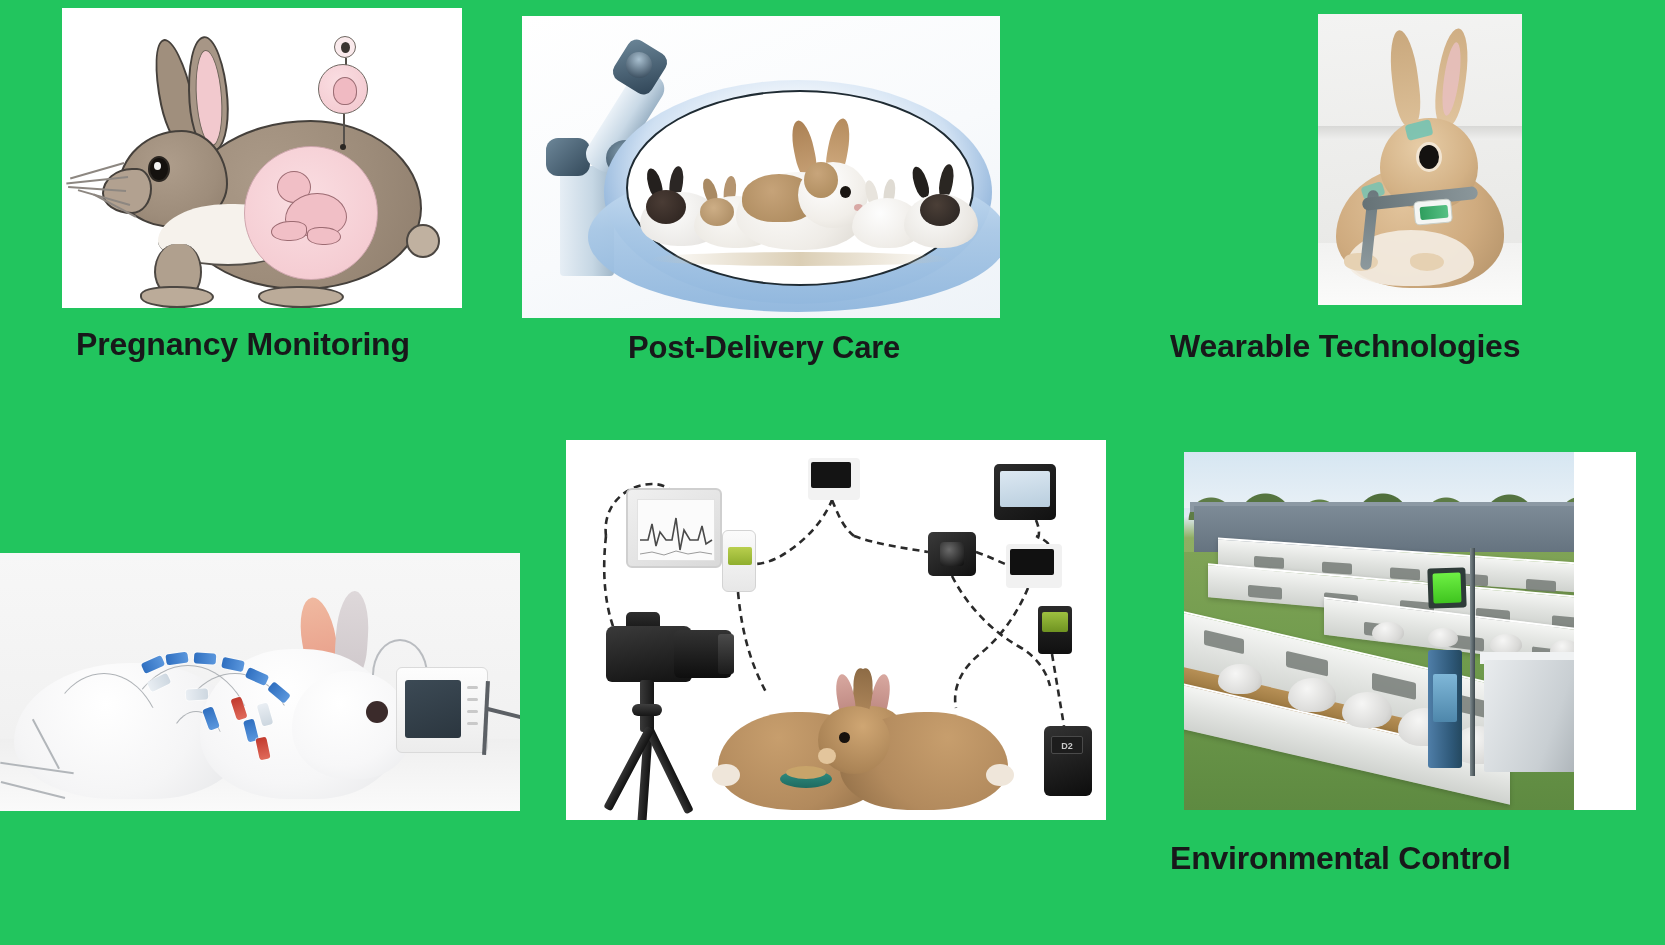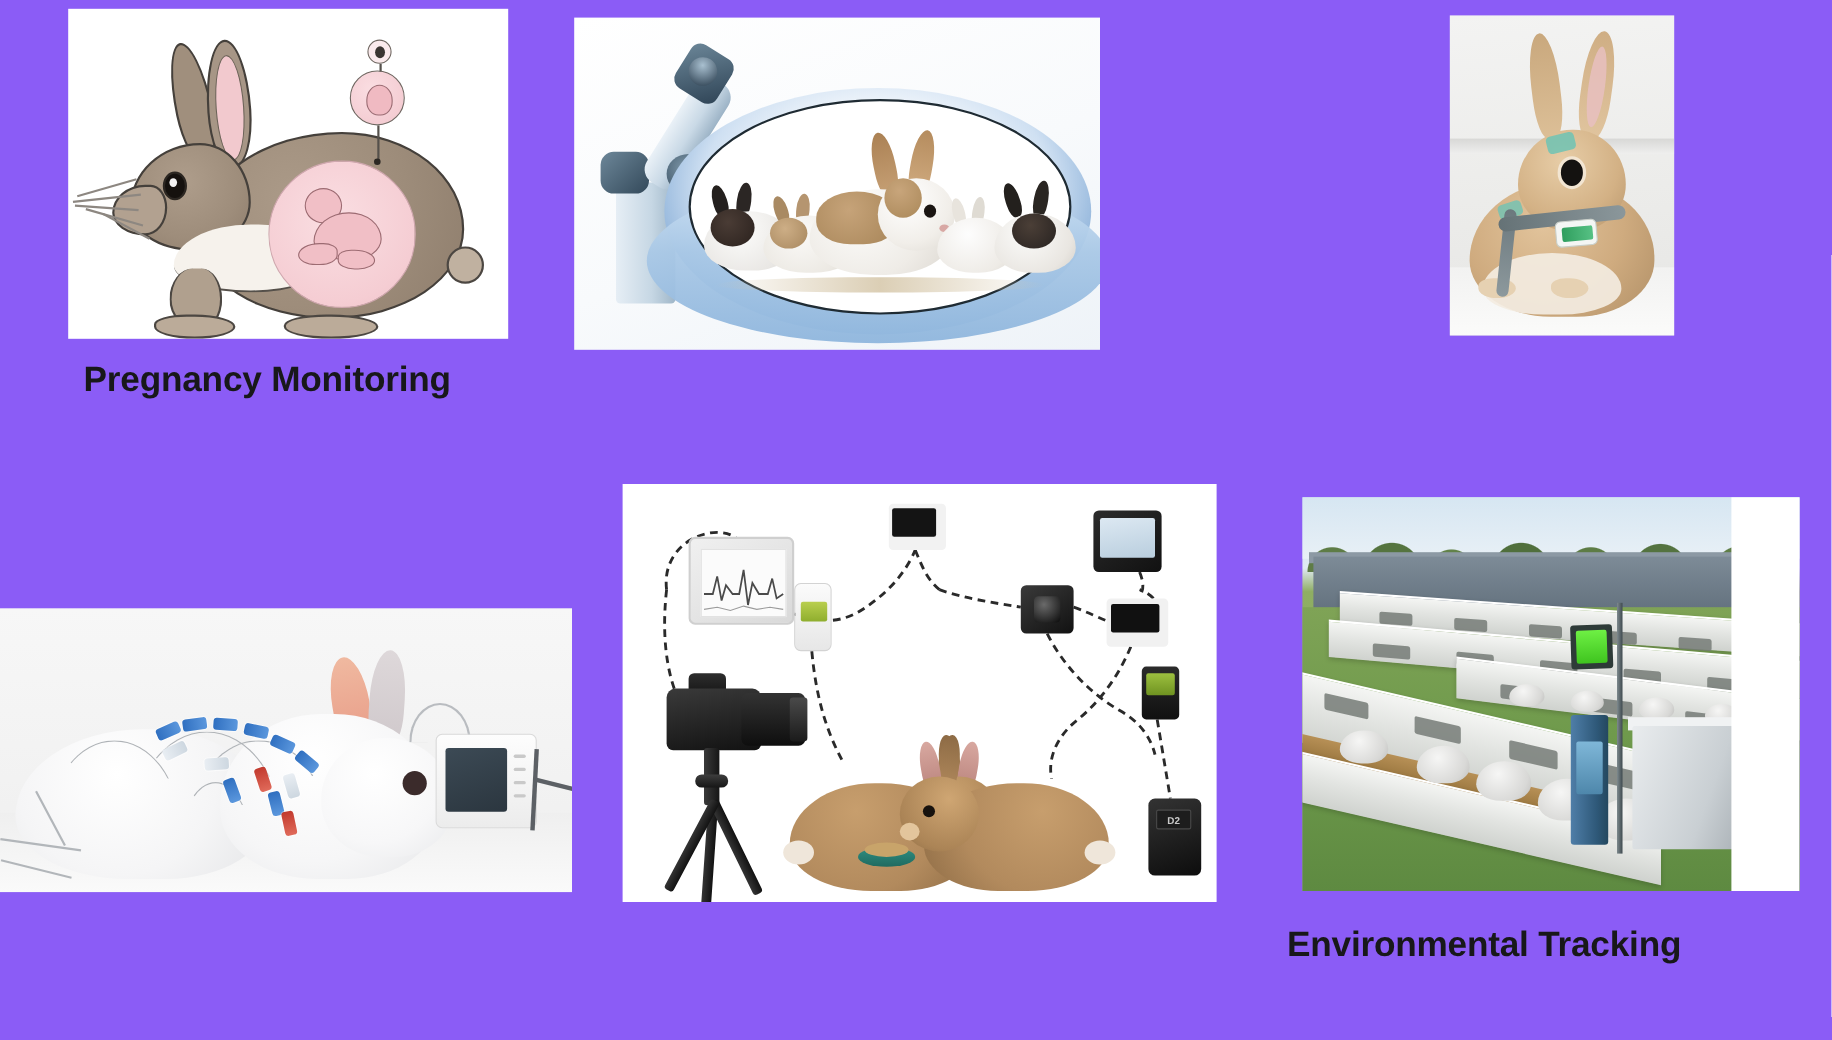--- a/index.html
+++ b/index.html
@@ -9,21 +9,21 @@
     height: 945px;
     background: #ffffff;
     font-family: "Liberation Sans", sans-serif;
     overflow: hidden;
   }
 
   #figure {
     position: relative;
     width: 1665px;
     height: 945px;
-    background: #8b5cf6;
+    background: #22c55e;
   }
 
   
   .cell { position: absolute; }
 
   .caption {
     position: absolute;
     font-family: "Liberation Sans", sans-serif;
     font-weight: bold;
     color: #18181a;
@@ -916,20 +916,21 @@
           <div class="pd-ear" style="left:10px;top:-18px;width:13px;height:32px;background:#23201d;transform:rotate(-18deg);"></div>
           <div class="pd-ear" style="left:36px;top:-20px;width:13px;height:34px;background:#2a2622;transform:rotate(10deg);"></div>
           <div class="pd-bunny-body" style="left:0;top:10px;width:74px;height:54px;background:radial-gradient(circle at 40% 30%,#fcfcfb,#e9e6e1 70%,#d4d0c9);"></div>
           <div class="pd-bunny-body" style="left:16px;top:10px;width:40px;height:32px;background:radial-gradient(circle at 42% 34%,#4b3f37,#272220);border-radius:50%;"></div>
         </div>
 
         <div class="abs" style="left:22px;bottom:18px;width:300px;height:14px;border-radius:50%;background:linear-gradient(90deg,rgba(215,203,180,.0),rgba(213,198,168,.85),rgba(215,203,180,.0));"></div>
 
       </div>
     </div>
+    <div class="caption" style="left: 628px; top: 330px; font-size: 31px; color: rgb(24, 24, 26);">Post-Delivery Care</div>
   </div>
 
   <div class="cell" style="left:0;top:0;width:1665px;height:400px;">
     <div class="panel" id="p-wearable">
       <div id="wt-shelf"></div>
       <div id="wt-floor"></div>
 
       <div id="wt-ear-l"></div>
       <div id="wt-ear-r"></div>
       <div id="wt-ear-r-inner"></div>
@@ -941,20 +942,21 @@
 
       <div class="wt-paw" style="left:26px;"></div>
       <div class="wt-paw" style="left:92px;"></div>
 
       <div id="wt-patch-ear"></div>
       <div id="wt-patch-cheek"></div>
       <div class="wt-harness" id="wt-harness-strap"></div>
       <div class="wt-harness" id="wt-harness-band"></div>
       <div id="wt-sensor-tag"></div>
     </div>
+    <div class="caption" style="left: 1170px; top: 328px; font-size: 32px; color: rgb(24, 24, 26);">Wearable Technologies</div>
   </div>
 
   <div class="cell" style="left:0;top:0;width:560px;height:945px;">
     <div class="panel" id="p-health">
       <div id="ha-table"></div>
 
       <div id="ha-ear-l"></div>
       <div id="ha-ear-r"></div>
 
       <div id="ha-rump"></div>
@@ -1143,16 +1145,16 @@
       <div id="ec-kiosk-pole"></div>
       <div id="ec-green-display"></div>
       <div id="ec-kiosk">
         <div id="ec-kiosk-screen"></div>
       </div>
       <div id="ec-unit-top"></div>
       <div id="ec-unit-box"></div>
 
       <div id="ec-right-mask"></div>
     </div>
-    <div class="caption" style="left: 1170px; top: 840px; font-size: 32px; color: rgb(24, 24, 26);">Environmental Tracking</div>
+    <div class="caption" style="left: 1170px; top: 840px; font-size: 32px; color: rgb(24, 24, 26);">Environmental Control</div>
   </div>
 
 </div>
 
 </body></html>

